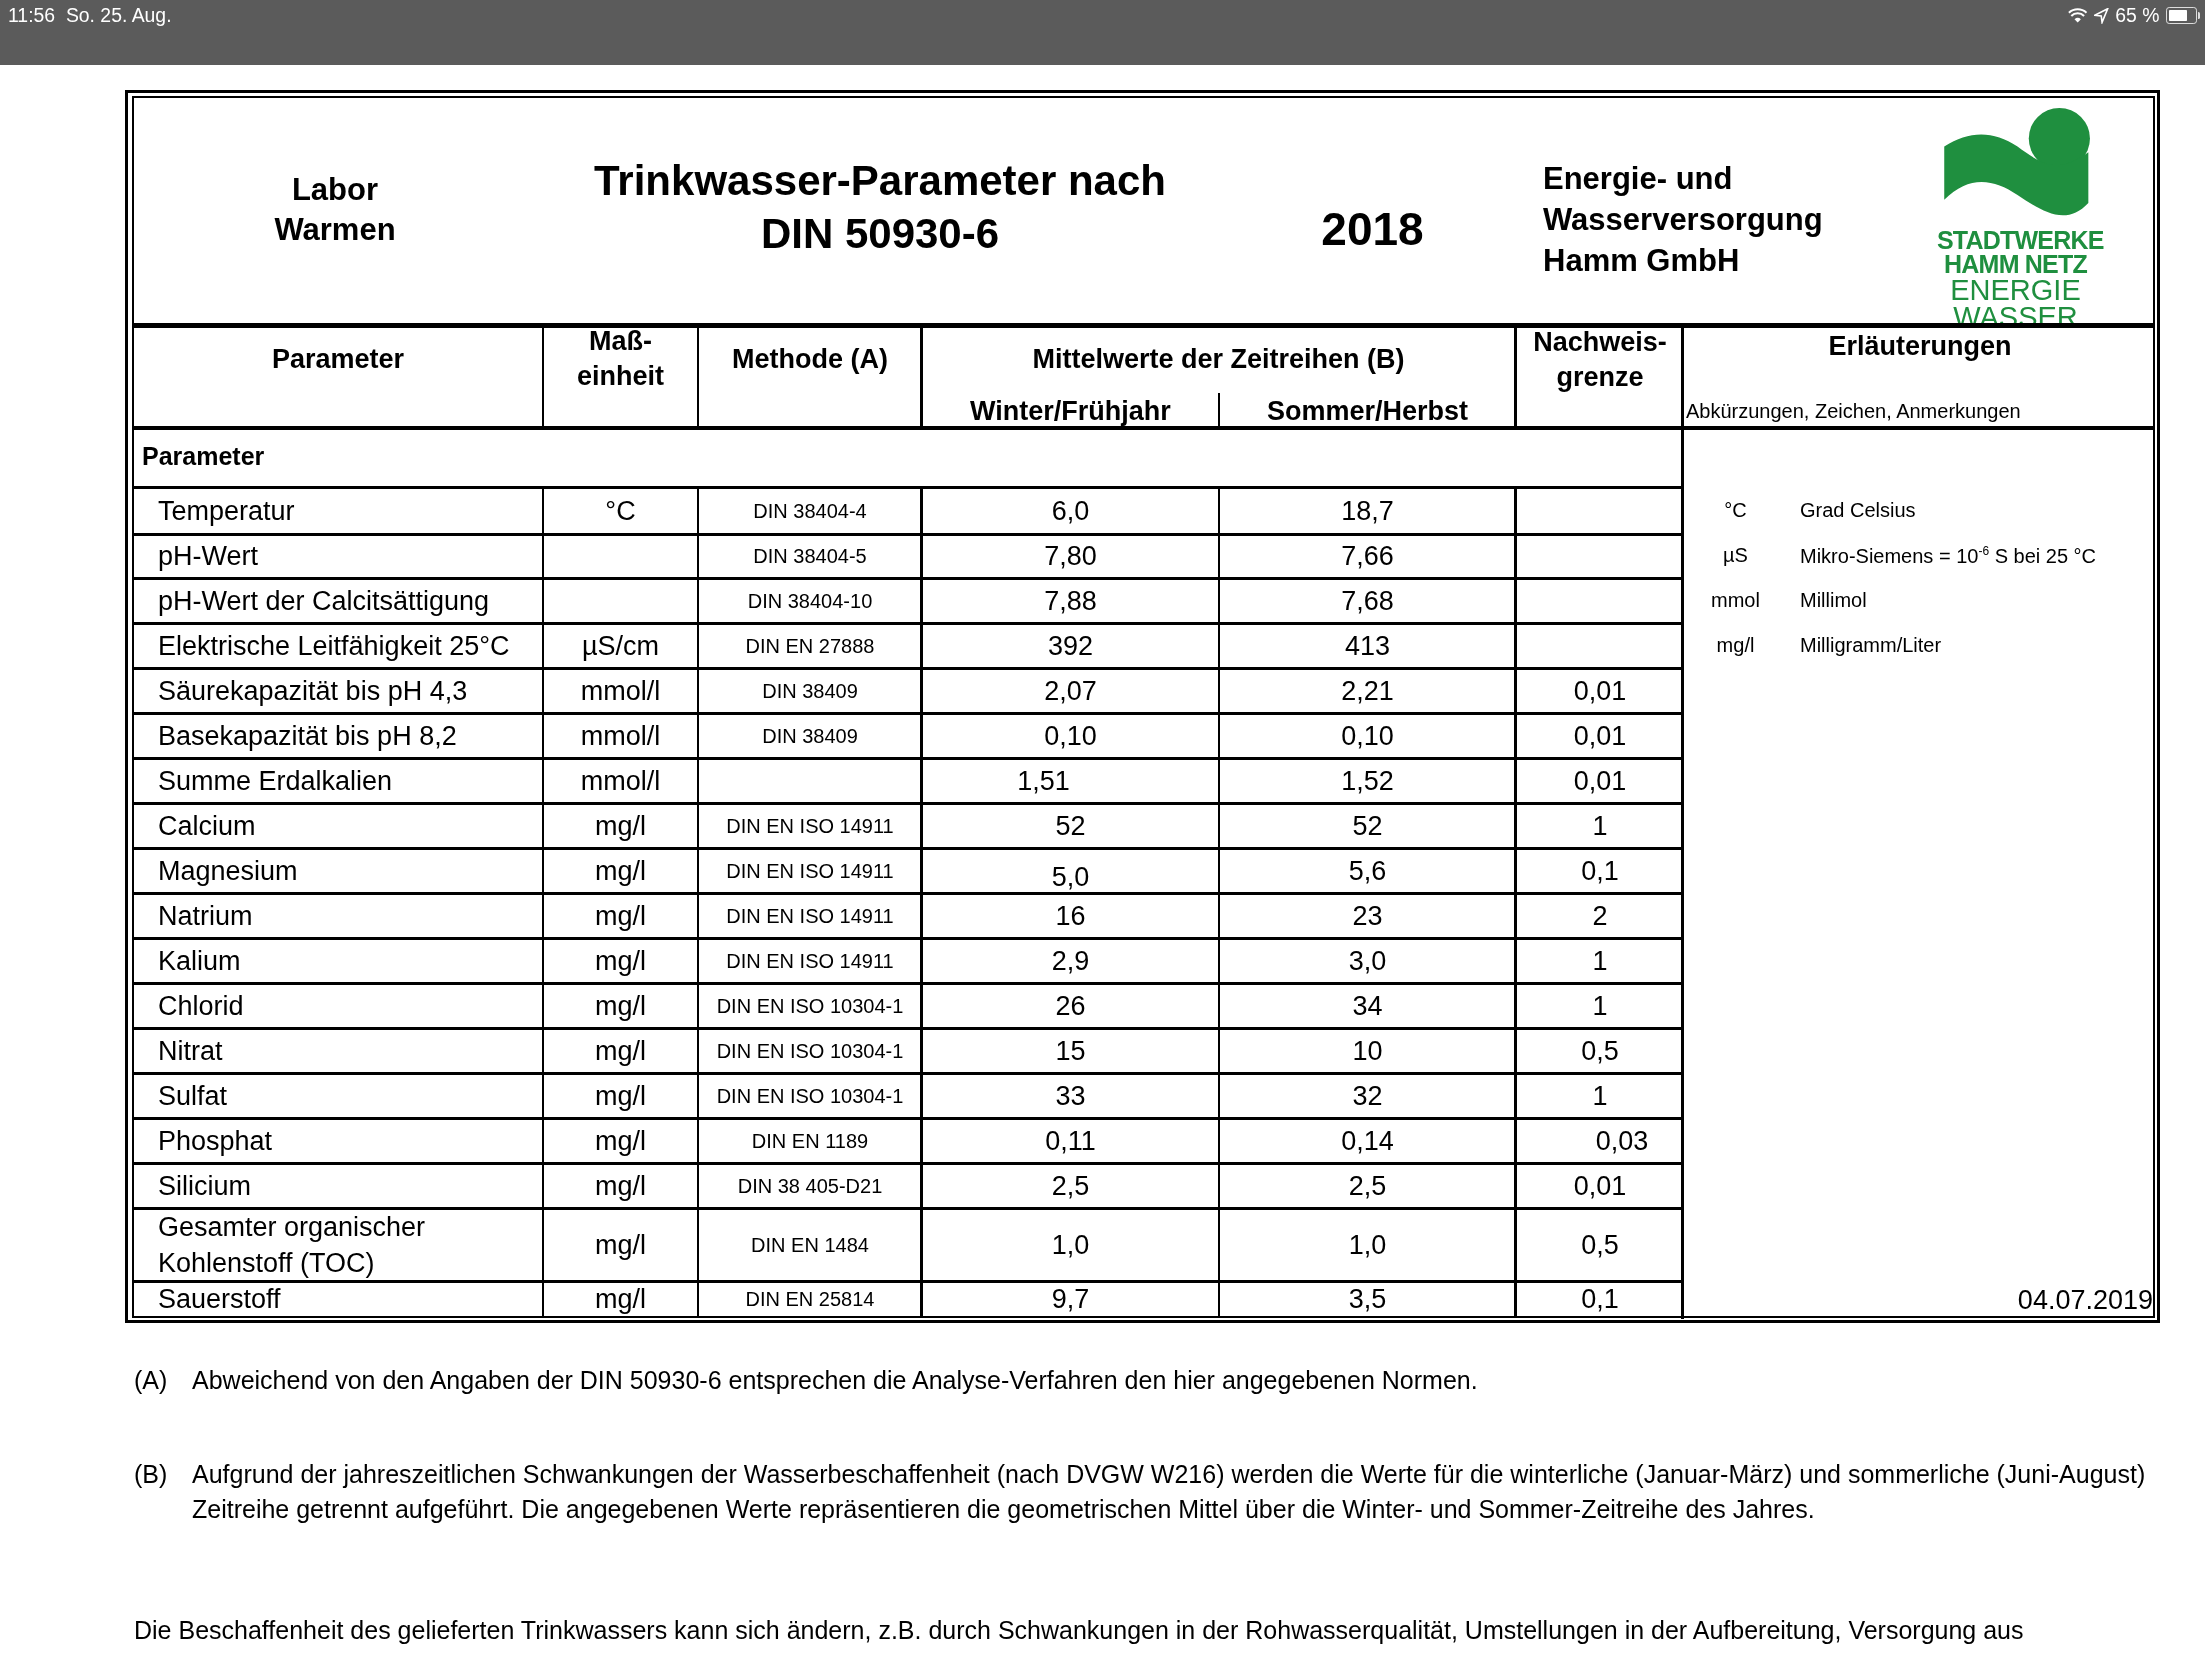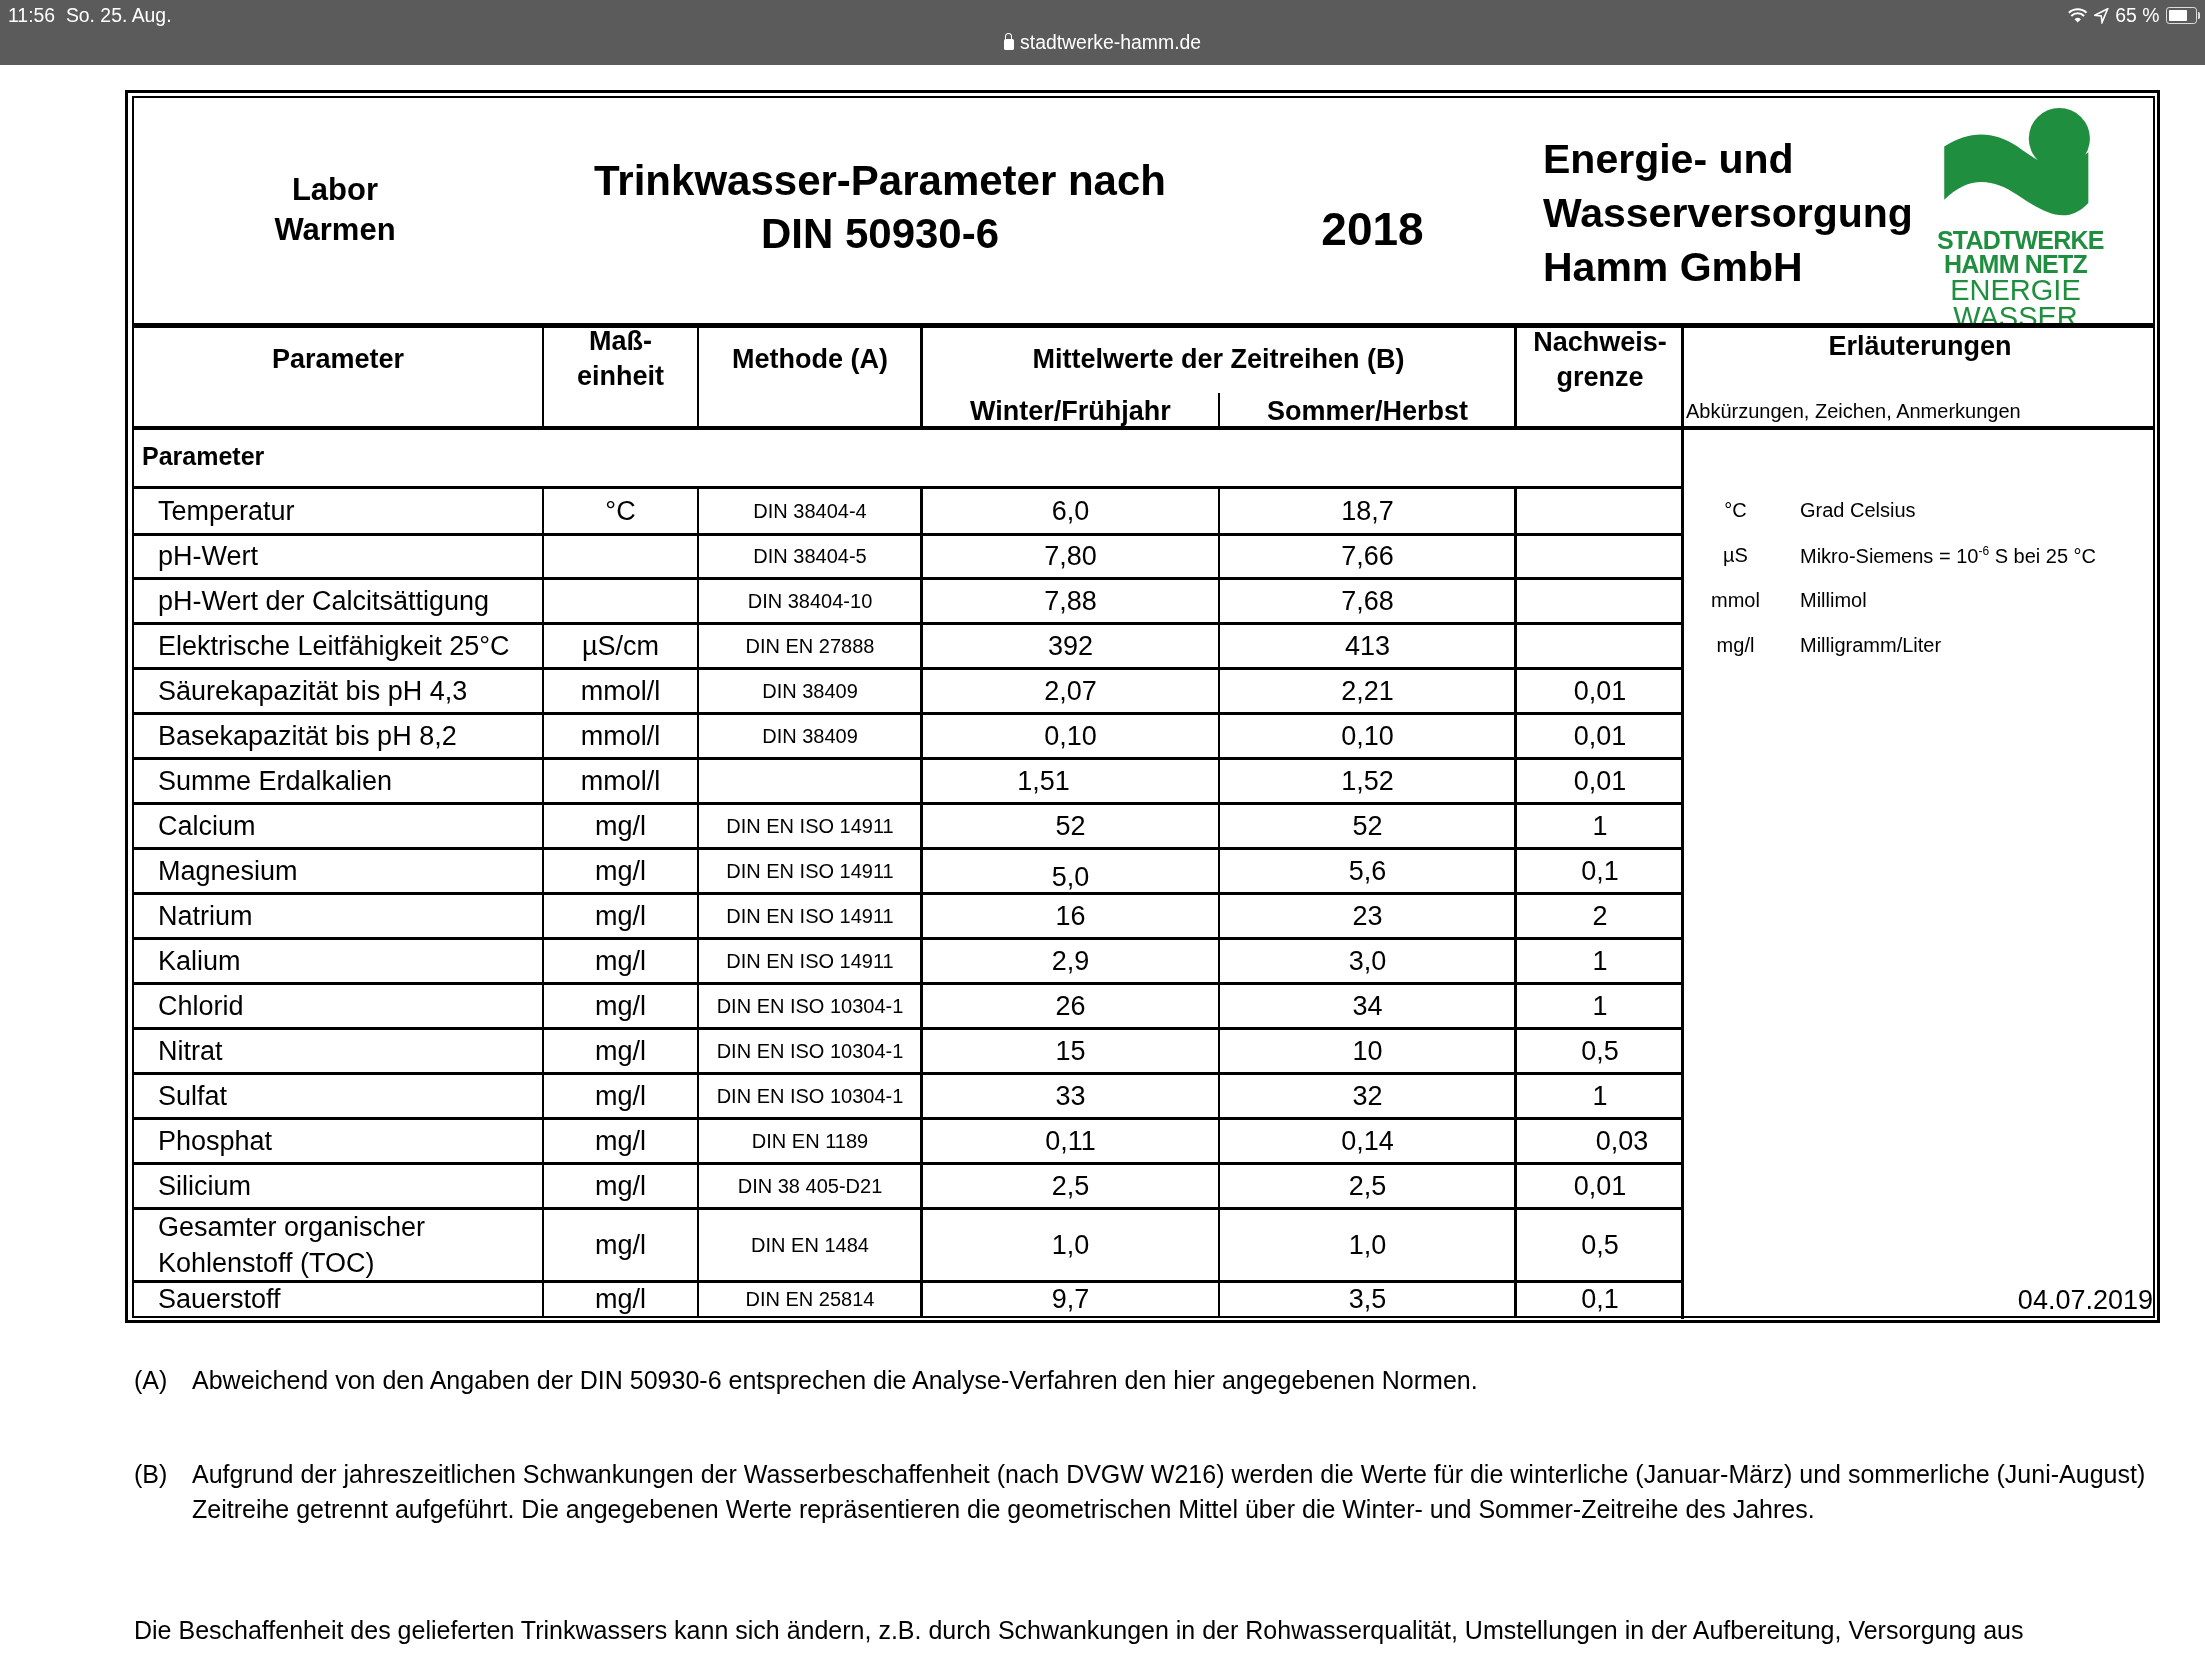--- a/index.html
+++ b/index.html
@@ -28,21 +28,21 @@
   
   .frame-outer { position: absolute; left: 125px; top: 90px; width: 2035px; height: 1233px; border: 3.2px solid #000; box-sizing: border-box; }
   .frame-inner { position: absolute; left: 132px; top: 96px; width: 2023px; height: 1222px; border: 2.4px solid #000; box-sizing: border-box; }
   .hline { position: absolute; background: #000; }
   .vline { position: absolute; background: #000; }
 
   .hdr-text { position: absolute; font-weight: bold; text-align: center; line-height: 1.3; }
   .labor { left: 242px; top: 170px; width: 186px; font-size: 31px; }
   .title { left: 565px; top: 155px; width: 630px; font-size: 42px; line-height: 1.25; }
   .year { left: 1292px; top: 200px; width: 161px; font-size: 46px; }
-  .company { left: 1543px; top: 132px; width: 323px; font-size: 41px; text-align: left; line-height: 1.32; }
+  .company { left: 1543px; top: 159px; width: 323px; font-size: 31px; text-align: left; line-height: 1.32; }
 
   .logo { position: absolute; left: 1937px; top: 98px; width: 161px; height: 222px; }
   .logo-text { position: absolute; left: 1937px; top: 229px; width: 157px; color: #1f8f3f; text-align: center; line-height: 0.95; }
   .logo-text .b { font-weight: bold; font-size: 25px; letter-spacing: -0.8px; display: block; }
   .logo-text .l { font-size: 29px; display: block; letter-spacing: 0px; }
 
   .colhdr { position: absolute; font-weight: bold; font-size: 27px; text-align: center; line-height: 1.3; }
   .colsub { position: absolute; font-size: 20px; }
 
   .section-label { position: absolute; left: 142px; top: 442px; font-size: 25px; font-weight: bold; }
@@ -74,23 +74,20 @@
         <path d="M12 18 L8 14 A6 6 0 0 1 16 14 Z" fill="#fff"></path>
         <path d="M4 10 A11 11 0 0 1 20 10" stroke="#fff" stroke-width="2.5" fill="none"></path>
         <path d="M1 6 A16 16 0 0 1 23 6" stroke="#fff" stroke-width="2.5" fill="none"></path>
       </svg>
     <svg width="14.5" height="16" viewBox="0 0 18 20">
         <path d="M17 1 L1 9 L9 10 L10 18 Z" fill="none" stroke="#fff" stroke-width="2"></path>
       </svg>
     <span>65 %</span>
     <span class="battery"></span>
   </span>
-  <div class="sb-url">
-    <span class="lock"></span><span>stadtwerke-hamm.de</span>
-  </div>
 </div>
 
 <div class="frame-outer"></div>
 <div class="frame-inner"></div>
 
 <div class="hdr-text labor">
   <div>Labor</div>
   <div>Warmen</div>
 </div>
 <div class="hdr-text title">

